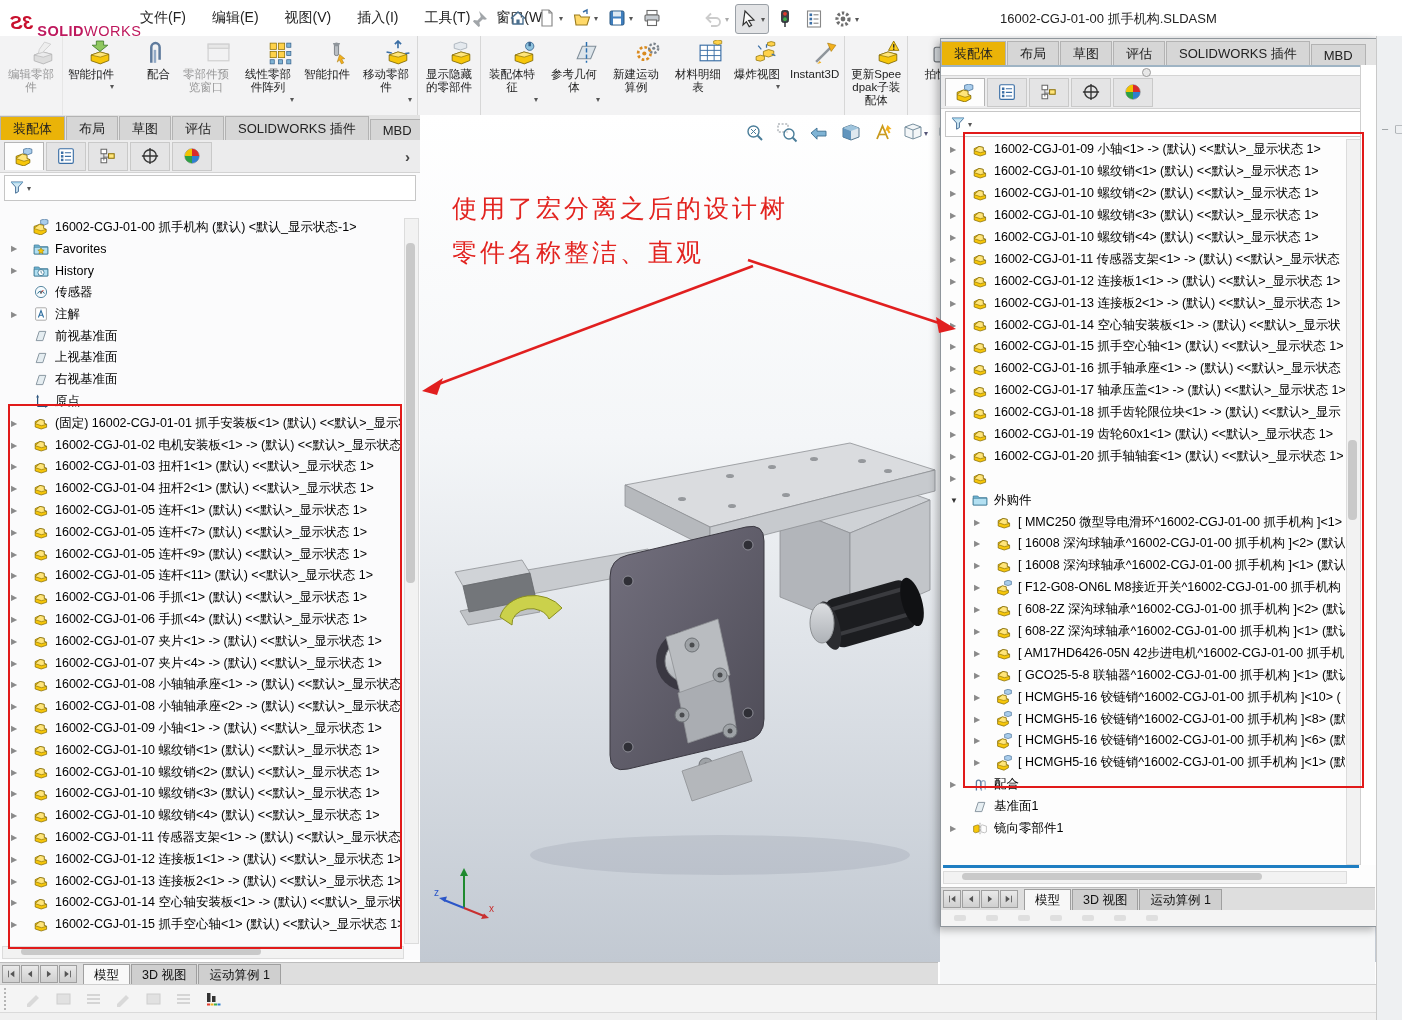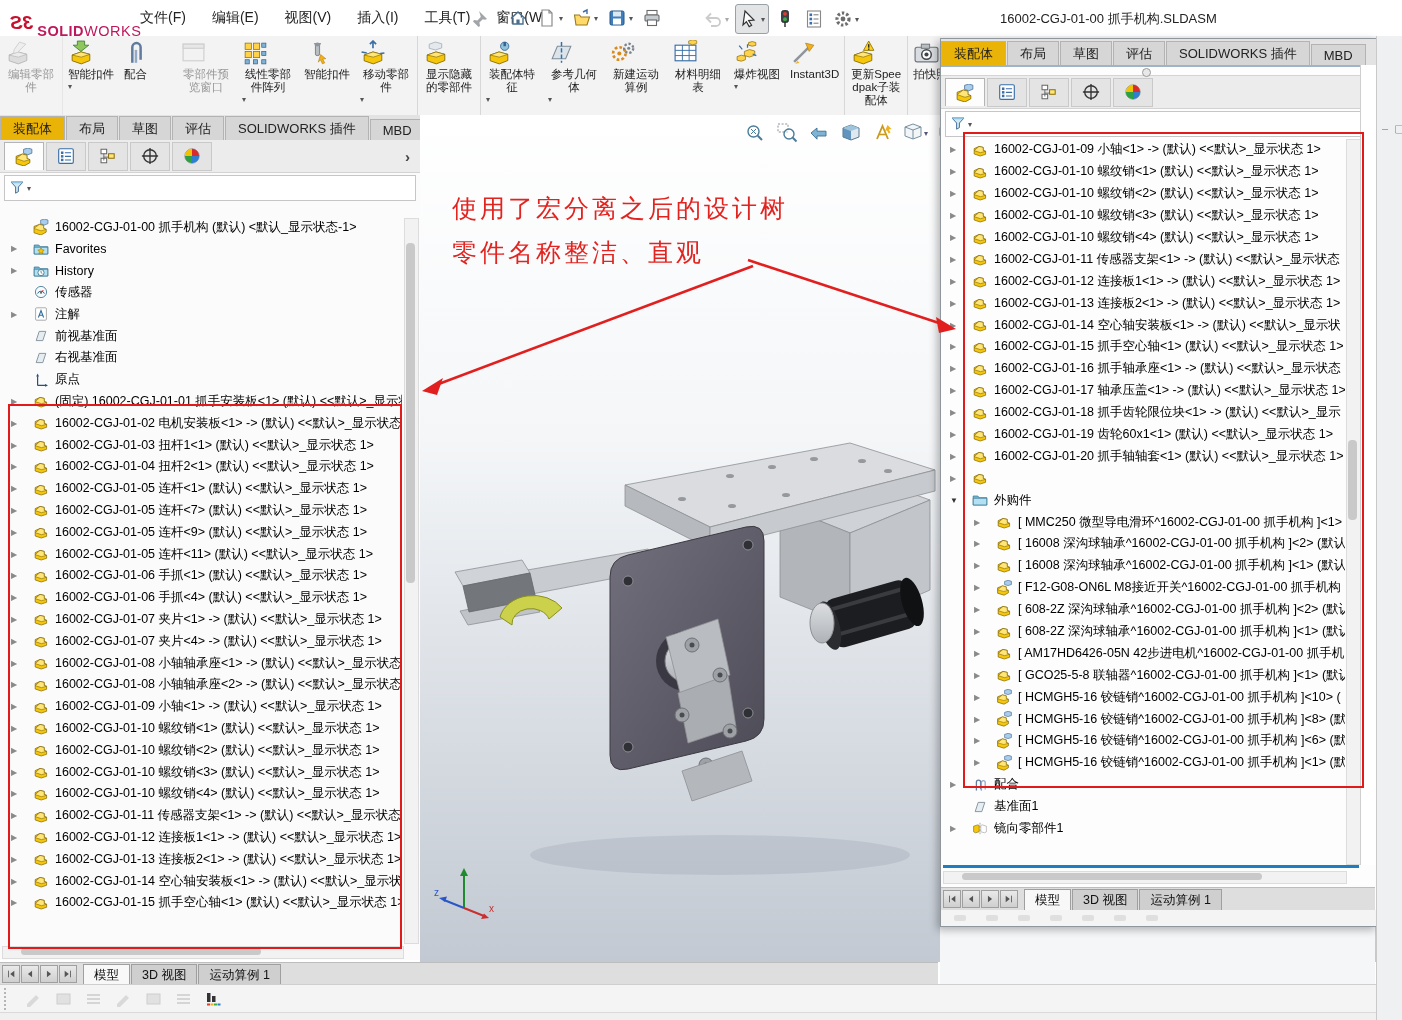--- a/index.html
+++ b/index.html
@@ -17,21 +17,21 @@
   .qat{position:absolute;top:4px;display:flex;align-items:center;gap:3px;}
   #qat1{left:505px;} #qat2{left:700px;}
   .qbtn{display:flex;align-items:center;height:28px;padding:0 3px;border-radius:3px;}
   .qbtn.boxed{border:1px solid #9aa0a6;background:#e3e4e6;}
   .qbtn .dd{font-size:8px;color:#555;margin-left:2px;}
   .qbtn.off{filter:grayscale(1);opacity:.5;}
   .wtitle{position:absolute;left:1000px;top:10px;width:260px;font-size:13px;color:#222;white-space:nowrap;}
   
   .ribbon{position:absolute;left:0;top:36px;width:1402px;height:79px;background:#f3f3f4;border-bottom:1px solid #cfcfcf;}
   .ribbonrow{position:absolute;left:0;top:0;width:940px;height:79px;display:flex;overflow:hidden;}
-  .rbtn{flex:none;display:flex;flex-direction:column;align-items:flex-start;padding:3px 5px 0 5px;min-width:46px;}
+  .rbtn{flex:none;display:flex;flex-direction:column;align-items:flex-end;padding:3px 5px 0 5px;min-width:46px;}
   .rbtn .ric{height:28px;display:flex;align-items:flex-end;}
   .rbtn .rlab{max-width:52px;text-align:center;font-size:11.5px;line-height:13px;color:#222;margin-top:1px;word-break:break-all;}
   .rbtn.dd::after{content:"▾";font-size:8px;color:#555;margin-top:1px;}
   .rbtn.off{filter:grayscale(1);opacity:.45;}
   .rbtn.sep{border-right:1px solid #d7d7d7;}
   
   .cmdtabs{display:flex;align-items:flex-end;background:#e3e3e3;border-bottom:2px solid #9fb4c4;}
   #cmdtabs-left{position:absolute;left:0;top:115px;width:420px;height:25px;}
   .ctab{padding:3px 12px 2px 12px;font-size:13px;background:#d6d6d6;border:1px solid #b3b3b3;border-bottom:none;margin-right:1px;color:#222;white-space:nowrap;}
   .ctab.active{background:#eab308;}
@@ -501,20 +501,29 @@
         </span>
         <span class="tlab">前视基准面</span>
       </div>
       <div class="trow" style="height: 21.8px;">
         <span class="tarr"></span>
         <span class="tico">
           <svg width="16" height="16" viewBox="0 0 16 16">
             <path d="M3.2 12.6L6.2 3.4h6.6l-3 9.2z" fill="rgba(150,185,205,.22)" stroke="#7f8d98" stroke-width=".9" stroke-linejoin="round"></path>
           </svg>
         </span>
+        <span class="tlab">上视基准面</span>
+      </div>
+      <div class="trow" style="height: 21.8px;">
+        <span class="tarr"></span>
+        <span class="tico">
+          <svg width="16" height="16" viewBox="0 0 16 16">
+            <path d="M3.2 12.6L6.2 3.4h6.6l-3 9.2z" fill="rgba(150,185,205,.22)" stroke="#7f8d98" stroke-width=".9" stroke-linejoin="round"></path>
+          </svg>
+        </span>
         <span class="tlab">右视基准面</span>
       </div>
       <div class="trow" style="height: 21.8px;">
         <span class="tarr"></span>
         <span class="tico">
           <svg width="16" height="16" viewBox="0 0 16 16">
             <path d="M4.6 13.4V4.2M4.6 13.4h9" fill="none" stroke="#27507a" stroke-width="1.2"></path>
             <path d="M4.6 1.6L3.2 4.6h2.8z" fill="#27507a"></path>
             <path d="M15 13.4l-3-1.4v2.8z" fill="#27507a"></path>
           </svg>

